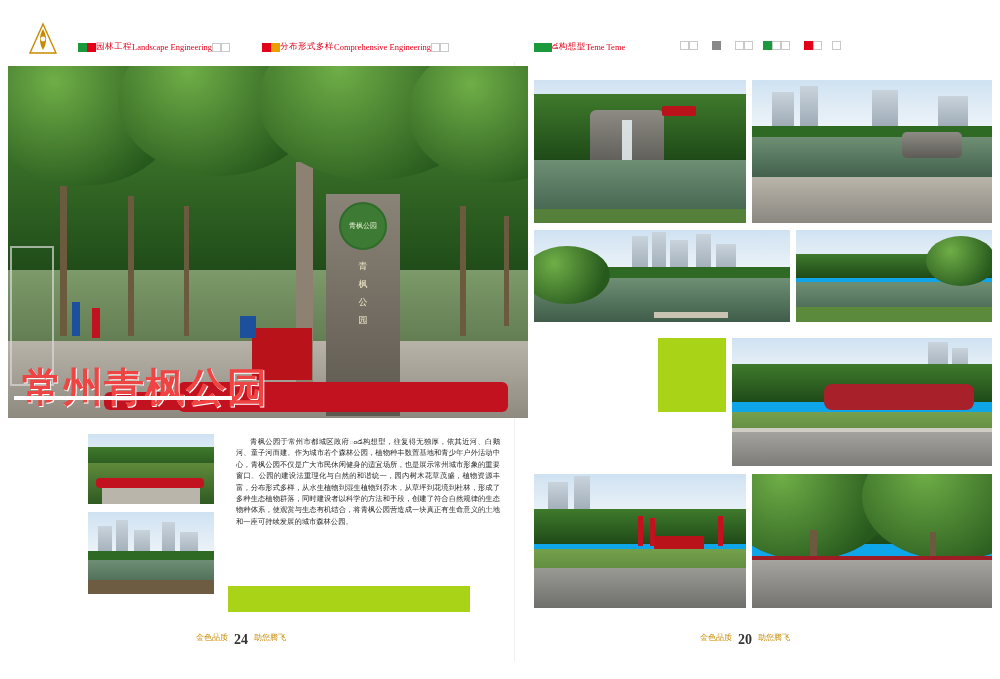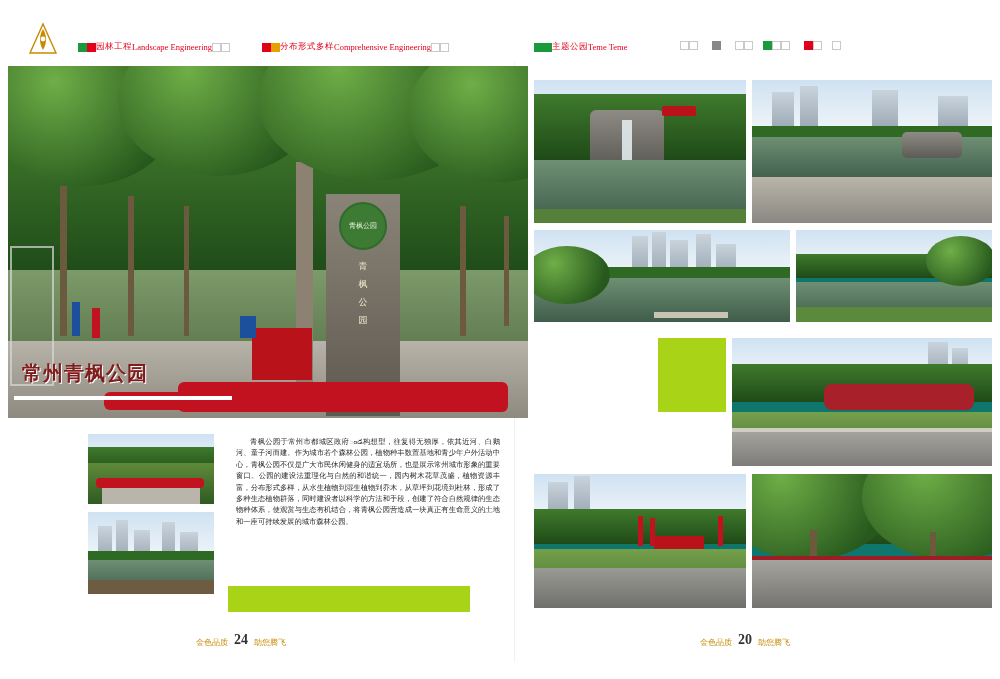--- a/index.html
+++ b/index.html
@@ -32,21 +32,21 @@
   .navlabel-cn {
     font-size:8.5px; color:#e2001a; letter-spacing:0.5px; white-space:nowrap;
     font-family:"DejaVu Sans", sans-serif;
   }
   .navlabel-en {
     font-size:8.5px; color:#e2001a; white-space:nowrap;
     font-family:"Liberation Serif", serif;
   }
 
   
-  .ph { position:absolute; overflow:hidden; background:#0f766e; }
+  .ph { position:absolute; overflow:hidden; background:#0ea5e9; }
   .ph .sky { position:absolute; left:0; top:0; width:100%; height:45%;
     background:linear-gradient(#cfe2f2,#eef4f8); }
   .ph .ground { position:absolute; left:0; bottom:0; width:100%; height:58%;
     background:linear-gradient(#5f8a3a,#2f5a22); }
   .ph .water { position:absolute; left:0; bottom:0; width:100%; height:42%;
     background:linear-gradient(#6f8f74,#3f5d4a); }
   .ph .treeline { position:absolute; left:0; top:28%; width:100%; height:34%;
     background:linear-gradient(#3f7a2c,#1f4a18); }
   .ph .road { position:absolute; left:0; bottom:0; width:100%; height:34%;
     background:linear-gradient(#9a9a95,#6f6f6b); }
@@ -63,21 +63,21 @@
   .ph .kiosk { position:absolute; background:#b9121b; }
   .ph .path { position:absolute; background:#b9b5ab; }
 
   
   .big-photo { left:8px; top:66px; width:520px; height:352px; }
   .title-banner {
     position:absolute; left:8px; top:352px; width:230px; height:48px;
   }
   .title-cn {
     position:absolute; left:22px; top:360px;
-    font-size:20px; font-weight:bold; color:#7f1d1d;
+    font-size:40px; font-weight:bold; color:#ef4444;
     font-family:"DejaVu Sans", sans-serif; letter-spacing:1px;
     text-shadow:1px 1px 0 #ffffff;
   }
   .title-rule {
     position:absolute; left:14px; top:396px; width:218px; height:4px;
     background:#ffffff;
   }
 
   .small-left-1 { left:88px; top:434px; width:126px; height:70px; }
   .small-left-2 { left:88px; top:512px; width:126px; height:82px; }
@@ -100,21 +100,21 @@
   .r4 { left:796px; top:230px; width:196px; height:92px; }
   .green-block-right {
     position:absolute; left:658px; top:338px; width:68px; height:74px;
     background:#a8d317;
   }
   .r5 { left:732px; top:338px; width:260px; height:128px; }
   .r6 { left:534px; top:474px; width:212px; height:134px; }
   .r7 { left:752px; top:474px; width:240px; height:134px; }
 
   
-  .footer { position:absolute; display:flex; align-items:flex-end; gap:6px; }
+  .footer { position:absolute; display:flex; align-items:flex-start; gap:6px; }
   .footer .cn {
     font-size:8px; color:#c78a00; font-family:"DejaVu Sans", sans-serif;
   }
   .footer .num {
     font-size:14px; color:#333; font-weight:bold;
     font-family:"Liberation Serif", serif;
   }
   .footer-left { left:196px; top:632px; }
   .footer-right { left:700px; top:632px; }
 
@@ -170,21 +170,21 @@
       <span class="sq o"></span>
       <span class="navlabel-cn">分布形式多样</span>
       <span class="navlabel-en">Comprehensive Engineering</span>
       <span class="sq e"></span>
       <span class="sq e"></span>
     </div>
 
     <div class="navgroup" style="left:534px; top:41px;">
       <span class="sq g"></span>
       <span class="sq g"></span>
-      <span class="navlabel-cn">主题公园</span>
+      <span class="navlabel-cn">డ构想型</span>
       <span class="navlabel-en">Teme Teme</span>
     </div>
 
     <div class="navgroup" style="left:680px; top:41px;">
       <span class="sq e"></span>
       <span class="sq e"></span>
       <span style="width:14px"></span>
       <span class="sq k"></span>
       <span style="width:14px"></span>
       <span class="sq e"></span>

